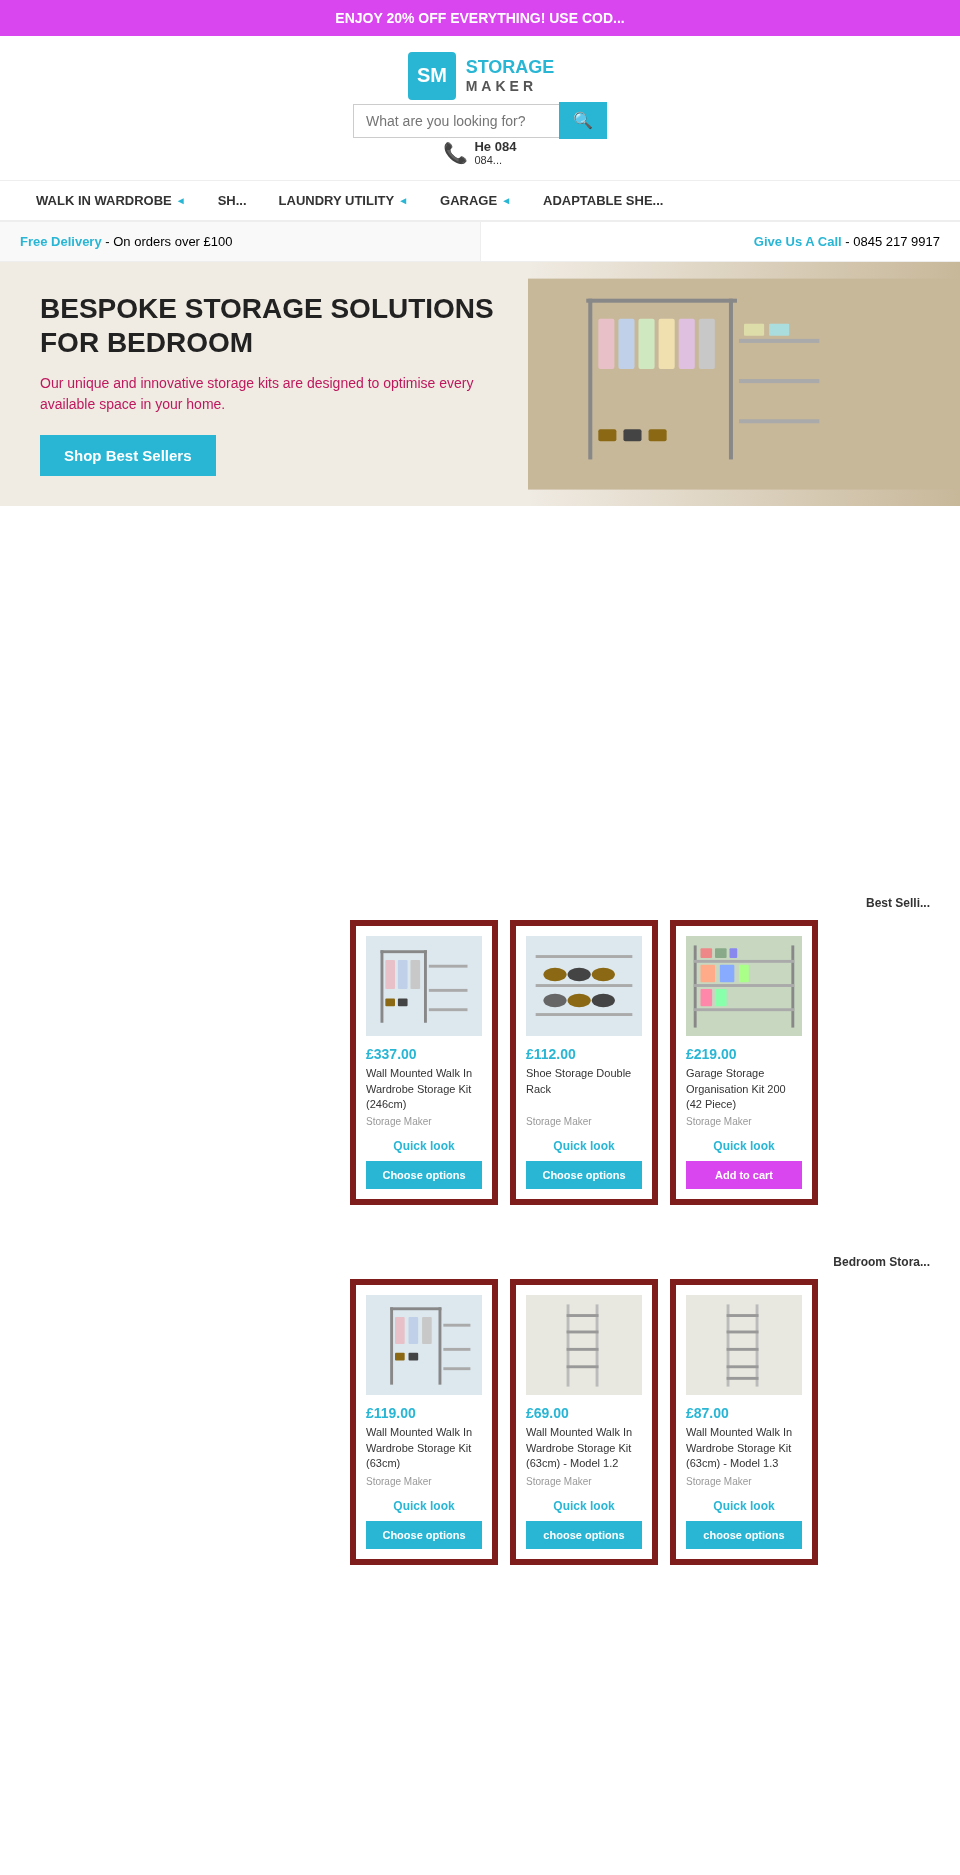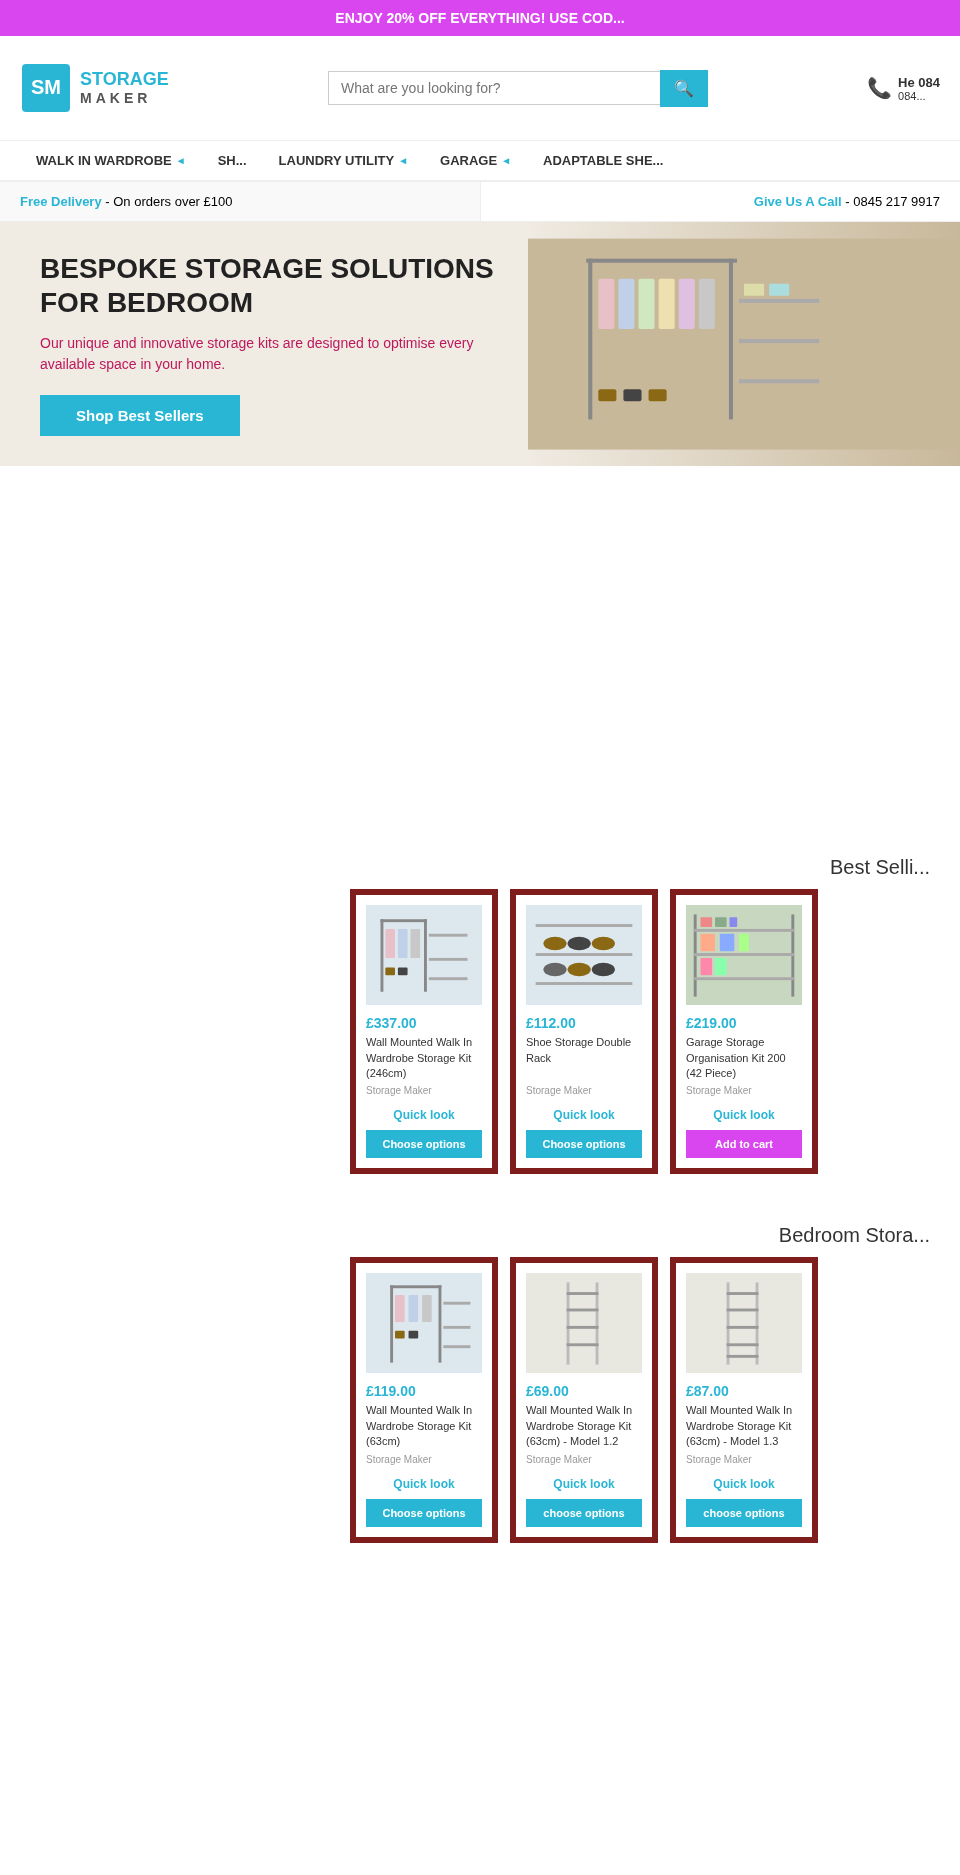--- a/index.html
+++ b/index.html
@@ -12,23 +12,24 @@
       text-align: center;
       padding: 10px;
       font-size: 14px;
       font-weight: bold;
     }
 
     
     .header {
       display: flex;
       align-items: center;
-      padding: 26px 20px;
+      padding: 14px 20px;
       justify-content: space-between;
       border-bottom: 1px solid #eee;
+      flex-direction: column;
     }
     .search-area {
       display: flex;
       align-items: center;
       flex: 1;
       max-width: 380px;
       margin: 0 28px;
     }
     .search-input {
       flex: 1;
@@ -126,21 +127,21 @@
     }
     .hero-desc {
       font-size: 14px;
       color: #be185d;
       margin-bottom: 20px;
       line-height: 1.5;
     }
     .hero-btn {
       background: #29b6d5;
       color: white;
-      padding: 12px 36px;
+      padding: 12px 24px;
       border: none;
       font-size: 15px;
       font-weight: bold;
       cursor: pointer;
     }
     .hero-image-area {
       position: absolute;
       right: 0;
       top: 0;
       bottom: 0;
@@ -152,22 +153,22 @@
     
     .empty-section {
       height: 380px;
       background: white;
     }
 
     
     .section-heading {
       text-align: right;
       padding: 10px 30px 0 0;
-      font-size: 20px;
-      font-weight: normal;
+      font-size: 12px;
+      font-weight: bold;
       color: #333;
     }
 
     
     .product-row {
       display: flex;
       padding: 10px 20px 20px 350px;
       gap: 12px;
     }
 

